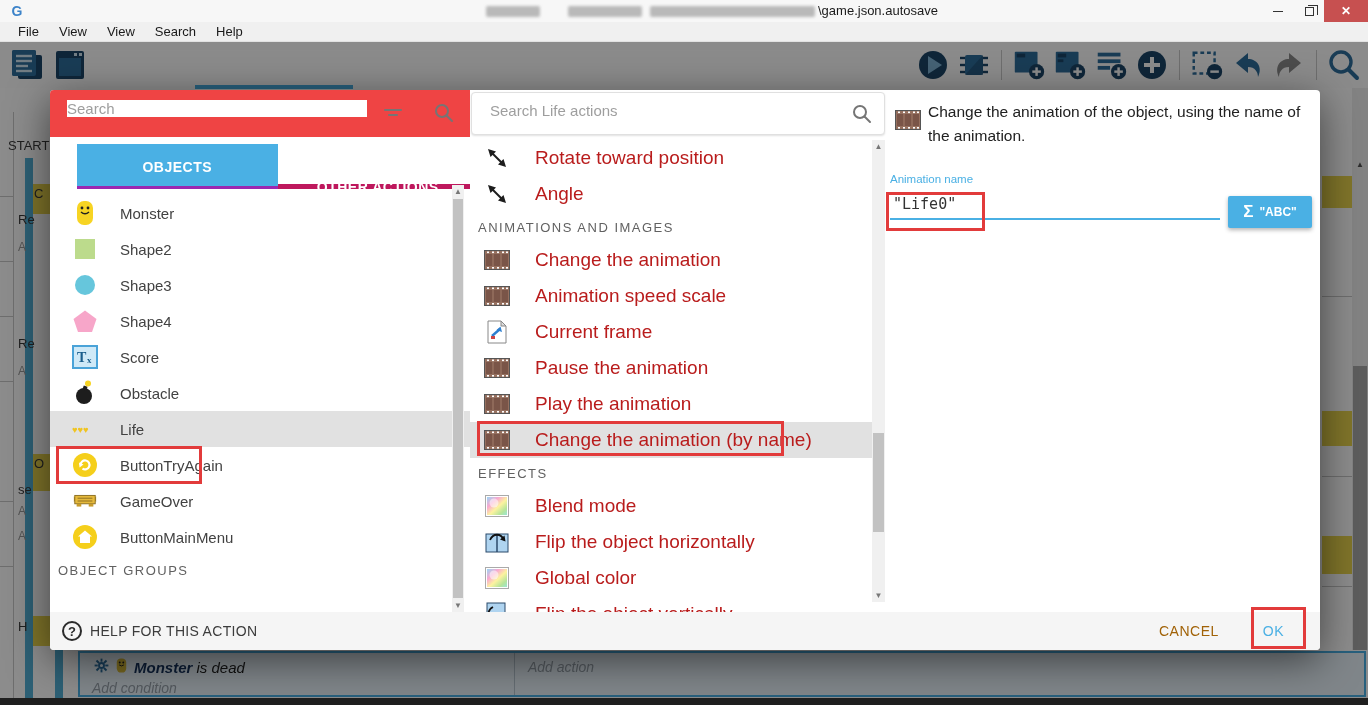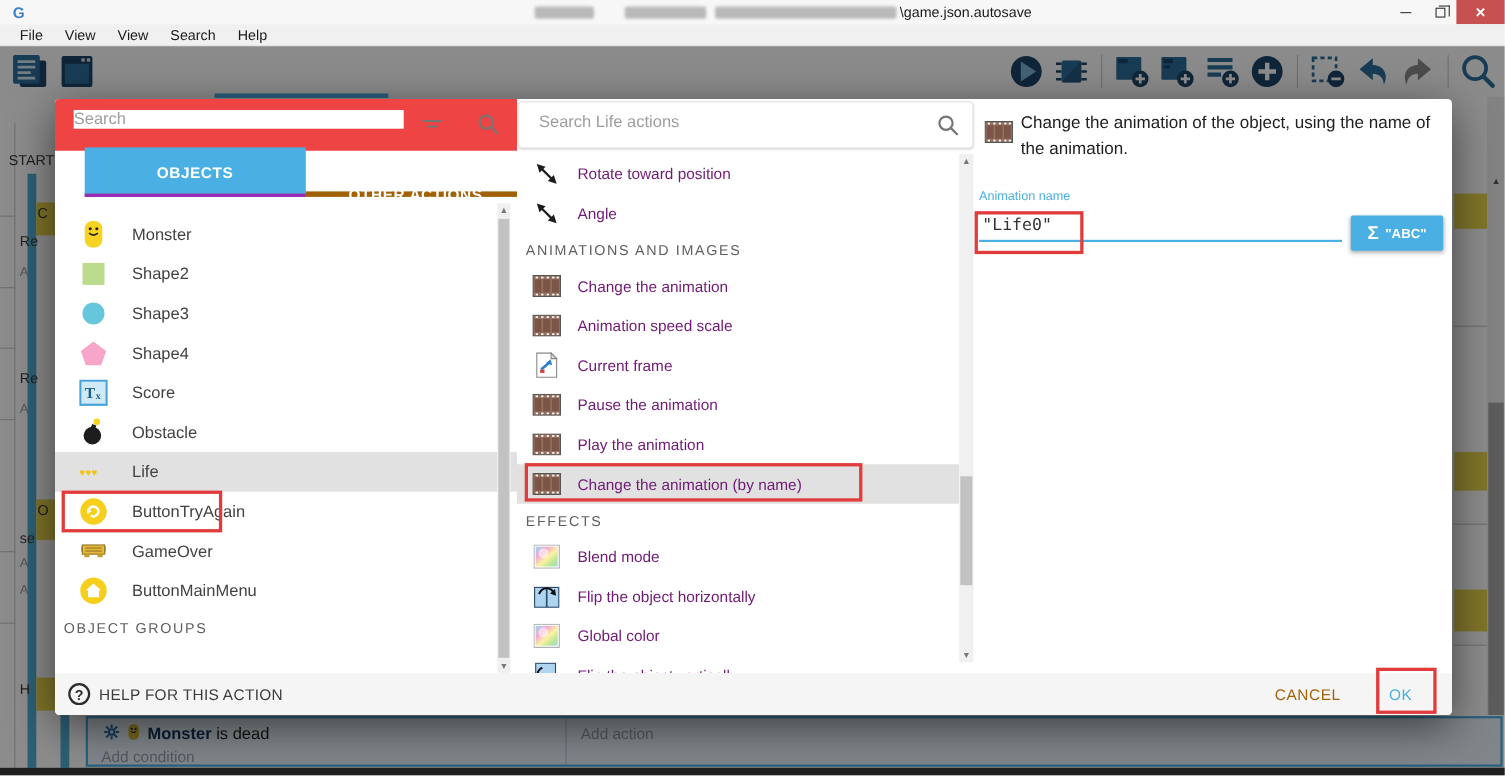--- a/index.html
+++ b/index.html
@@ -34,21 +34,21 @@
   .strip { position:absolute; background:#fff; }
   .frag { position:absolute; font-size:13px; color:#3a3a3a; white-space:nowrap; }
   .frag.dim { color:#9a9a9a; font-size:12px; }
   .yellow-block { position:absolute; background:#e9d54e; }
   .vline { position:absolute; width:1px; background:#c9c9c9; }
   .hline { position:absolute; height:1px; background:#c9c9c9; }
   .blue-bar { position:absolute; width:8px; }
   #bg-scrollbar { position:absolute; left:1352px; top:46px; width:16px; height:617px; background:#efefef; }
   #bg-scroll-thumb { position:absolute; left:1px; top:278px; width:14px; height:330px; background:#a9a9a9; }
   .scroll-arrow { position:absolute; width:16px; font-size:8px; color:#555; text-align:center; }
-  #bottom-event { position:absolute; left:0; top:608px; width:1368px; height:48px; background:#fff; }
+  #bottom-event { position:absolute; left:0; top:608px; width:1368px; height:48px; background:#fff;font-style:italic; }
   #sel-event { position:absolute; left:78px; top:1px; right:2px; height:46px; background:#e9f4fc; border:2px solid #4ab0e4; }
   #sel-left { position:absolute; left:0; top:0; width:434px; height:42px; }
   #sel-divider { position:absolute; left:434px; top:0; width:1px; height:42px; background:#b9c6d2; }
   #sel-cond-line { position:absolute; left:14px; top:4px; font-size:15px; color:#222; display:flex; align-items:center; gap:6px; }
   #sel-obj-name { font-weight:bold; color:#16335e; }
   #sel-addcond { position:absolute; left:12px; top:27px; font-size:14px; color:#98a2ab; }
   #sel-addaction { position:absolute; left:448px; top:6px; font-size:14px; color:#98a2ab; }
   #bottom-dark { position:absolute; left:0; top:656px; width:1368px; height:7px; background:#3a3a3a; }
 
   #scrim { position:absolute; left:0; top:42px; width:1368px; height:663px; background:rgba(0,0,0,0.45); }
@@ -56,21 +56,21 @@
   
   #dialog { position:absolute; left:50px; top:90px; width:1270px; height:560px; background:#fff; border-radius:4px; box-shadow:0 10px 40px rgba(0,0,0,0.55); }
 
   
   #left-panel { position:absolute; left:0; top:0; width:420px; height:522px; overflow:hidden; }
   #left-search { position:absolute; left:0; top:0; width:420px; height:47px; background:#ef4444; border-radius:4px 0 0 0; }
   #left-search input { position:absolute; left:17px; top:10px; width:300px; border:none; outline:none; font-size:15px; color:#424242; font-family:"Liberation Sans",sans-serif; }
   #left-search input::placeholder, #mid-search input::placeholder { color:#9e9e9e; }
   .filter-ico { position:absolute; left:332px; top:12px; }
   .mag-ico { position:absolute; left:382px; top:11px; }
-  #left-tabs { position:absolute; left:0; top:44px; width:428px; height:45px; display:flex;padding-left:27px; }
+  #left-tabs { position:absolute; left:0; top:54px; width:428px; height:45px; display:flex;padding-left:27px; }
   .tab { flex:1; display:flex; align-items:center; justify-content:center; font-size:14px; font-weight:bold; color:#fff; letter-spacing:0.5px; position:relative; }
   .tab.active:after { content:""; position:absolute; left:0; bottom:0; width:100%; height:3px; background:var(--purple); }
   #object-list { position:absolute; left:0; top:92px; width:420px; height:430px; padding-top:13px; }
   .obj-row { position:relative; height:36px; display:flex; align-items:center; padding-left:22px; }
   .obj-row.selected { background:#e1e1e1; }
   .obj-icon { width:26px; height:26px; display:flex; align-items:center; justify-content:center; }
   .obj-label { margin-left:22px; font-size:15px; color:#424242; }
   .section-header { height:30px; display:flex; align-items:center; padding-left:8px; font-size:13px; color:#616161; letter-spacing:1.5px; }
   .vscroll { position:absolute; width:12px; background:#f0f0f0; }
   #left-scroll { left:402px; top:95px; height:427px; }
@@ -80,21 +80,21 @@
 
   
   #mid-panel { position:absolute; left:420px; top:0; width:420px; height:522px; overflow:hidden; }
   #mid-search { position:absolute; left:1px; top:2px; width:414px; height:43px; background:#fff; border:1px solid #e0e0e0; border-radius:4px; box-shadow:0 1px 2px rgba(0,0,0,0.12); }
   #mid-search input { position:absolute; left:18px; top:9px; width:330px; border:none; outline:none; font-size:15px; color:#424242; font-family:"Liberation Sans",sans-serif; }
   #mid-search .mag-ico { left:378px; top:9px; }
   #action-list { position:absolute; left:0; top:50px; width:402px; height:472px; overflow:hidden; }
   .act-row { position:relative; height:36px; display:flex; align-items:center; padding-left:14px; }
   .act-row.selected { background:#e1e1e1; }
   .act-icon { width:26px; height:26px; display:flex; align-items:center; justify-content:center; }
-  .act-label { margin-left:15px; font-size:14px; color:#701a75; }
+  .act-label { margin-left:25px; font-size:19px; color:#b91c1c; }
   #mid-scroll { left:402px; top:50px; height:462px; width:13px; }
   #mid-thumb { top:293px; height:99px; width:11px; }
 
   
   #right-panel { position:absolute; left:840px; top:0; width:430px; height:522px; }
   #desc-icon { position:absolute; left:5px; top:20px; }
   #desc-text { position:absolute; left:38px; top:10px; width:392px; font-size:15.5px; line-height:24px; color:#212121; }
   #field-label { position:absolute; left:0; top:83px; font-size:11.5px; color:var(--accent); }
   #name-input { position:absolute; left:0; top:100px; width:330px; height:30px; border:none; outline:none; border-bottom:2px solid var(--accent); font-family:"DejaVu Sans Mono",monospace; font-size:15px; color:#333; background:transparent; padding-left:3px; }
   #expr-btn { position:absolute; left:338px; top:106px; width:84px; height:32px; background:var(--accent); border:none; border-radius:2px; color:#fff; box-shadow:0 2px 4px rgba(0,0,0,0.3); display:flex; align-items:center; justify-content:center; gap:6px; cursor:pointer; }
@@ -364,21 +364,21 @@
         </span>
         <span class="mag-ico">
           <svg width="24" height="24" viewBox="0 0 24 24">
               <circle cx="10" cy="10" r="6" fill="none" stroke="#757575" stroke-width="2"></circle>
               <line x1="14.5" y1="14.5" x2="20" y2="20" stroke="#757575" stroke-width="2" stroke-linecap="round"></line>
             </svg>
         </span>
       </div>
       <div id="left-tabs">
         <div class="tab active" style="background: rgb(74, 176, 228);">OBJECTS</div>
-        <div class="tab" style="background: #a16207; margin-top: 40px;">OTHER ACTIONS</div>
+        <div class="tab" style="background: #be185d; margin-top: 40px;">OTHER ACTIONS</div>
       </div>
       <div id="object-list">
           <div class="obj-row">
             <span class="obj-icon">
               <svg width="22" height="26" viewBox="0 0 22 26">
                 <rect x="3" y="1" width="16" height="24" rx="7" fill="#f7d423"></rect>
                 <circle cx="8" cy="8" r="1.4" fill="#222"></circle>
                 <circle cx="14" cy="8" r="1.4" fill="#222"></circle>
                 <path d="M7 12 q4 3.5 8 0" stroke="#222" stroke-width="1.5" fill="none"></path>
               </svg>

